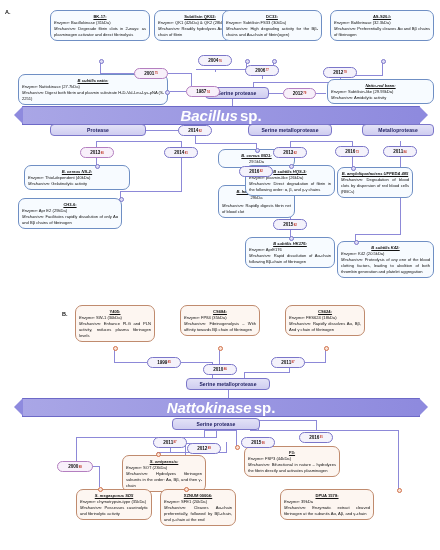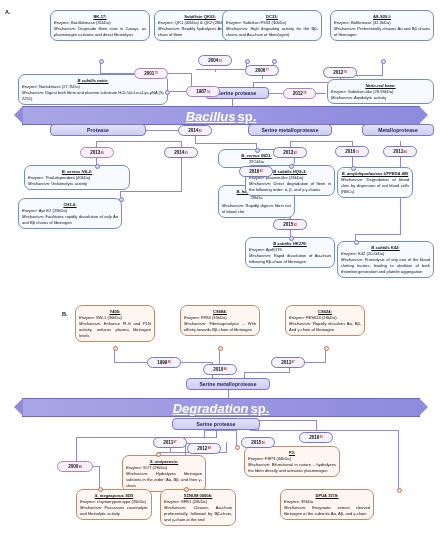--- a/index.html
+++ b/index.html
@@ -77,26 +77,25 @@
   .yr sup{font-size:2.9px;font-weight:700;color:#c0392b;margin-left:.3px;}
   .yr.pk{border-color:#b47fc0;background:#f8f0fa;}
 
   
   .banner{
     position:absolute;
     height:17px;
     z-index:5;
     display:flex;align-items:flex-end;justify-content:center;
     color:#fff;
-    font-size:13px;
+    font-size:15px;
     font-weight:700;
     font-style:italic;
     background:linear-gradient(90deg,#a9a6e6,#8e8ade);
     border:0.8px solid #6d69c7;
-    text-decoration:underline;
   }
   .banner .nonital{font-style:normal;margin-left:2px;}
   .banner:before{
     content:"";
     position:absolute;left:-9px;top:-0.8px;
     width:0;height:0;
     border-top:9.2px solid transparent;
     border-bottom:9.2px solid transparent;
     border-right:9px solid #8e8ade;
   }
@@ -404,21 +403,21 @@
       <sup>87</sup>
     </div>
 
   <div class="proc" style="left:186px;top:378px;width:84px;height:12px;">Serine metalloprotease</div>
 
   <div class="dot or" style="left:112.5px;top:345.5px;"></div>
   <div class="dot or" style="left:217.5px;top:345.5px;"></div>
   <div class="dot or" style="left:323.5px;top:345.5px;"></div>
 
   <div class="banner" style="left:22px;top:398px;width:396px;">
-    <span>Degradation</span>
+    <span>Nattokinase</span>
       <span class="nonital">sp.</span>
   </div>
 
   <div class="proc" style="left:172px;top:418px;width:88px;height:12px;">Serine protease</div>
 
   <div class="ln lnh" style="left:76px;top:437px;width:140px;"></div>
   <div class="ln lnv" style="left:216px;top:430px;height:8px;"></div>
   <div class="ln lnv" style="left:76px;top:437px;height:30px;"></div>
   <div class="ln lnh" style="left:76px;top:466px;width:24px;"></div>
   <div class="ln lnv" style="left:99px;top:466px;height:21px;"></div>

